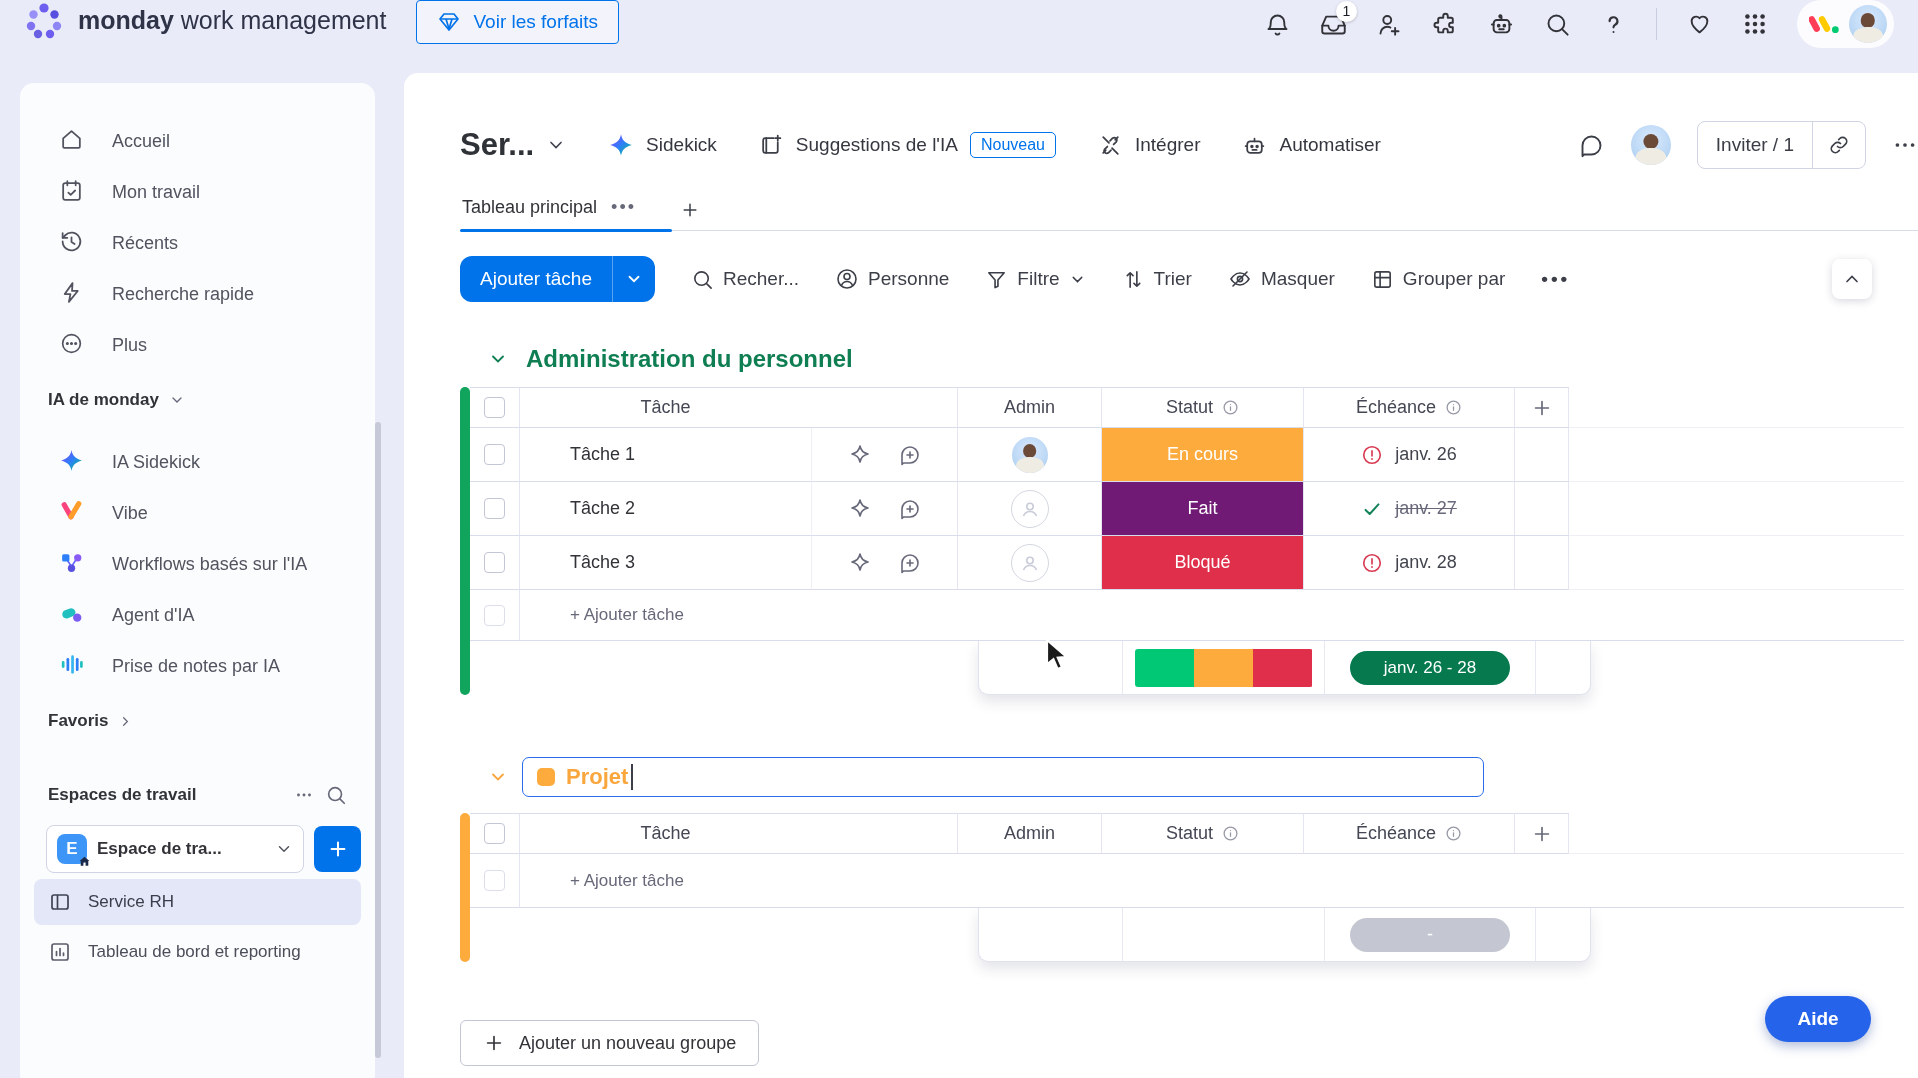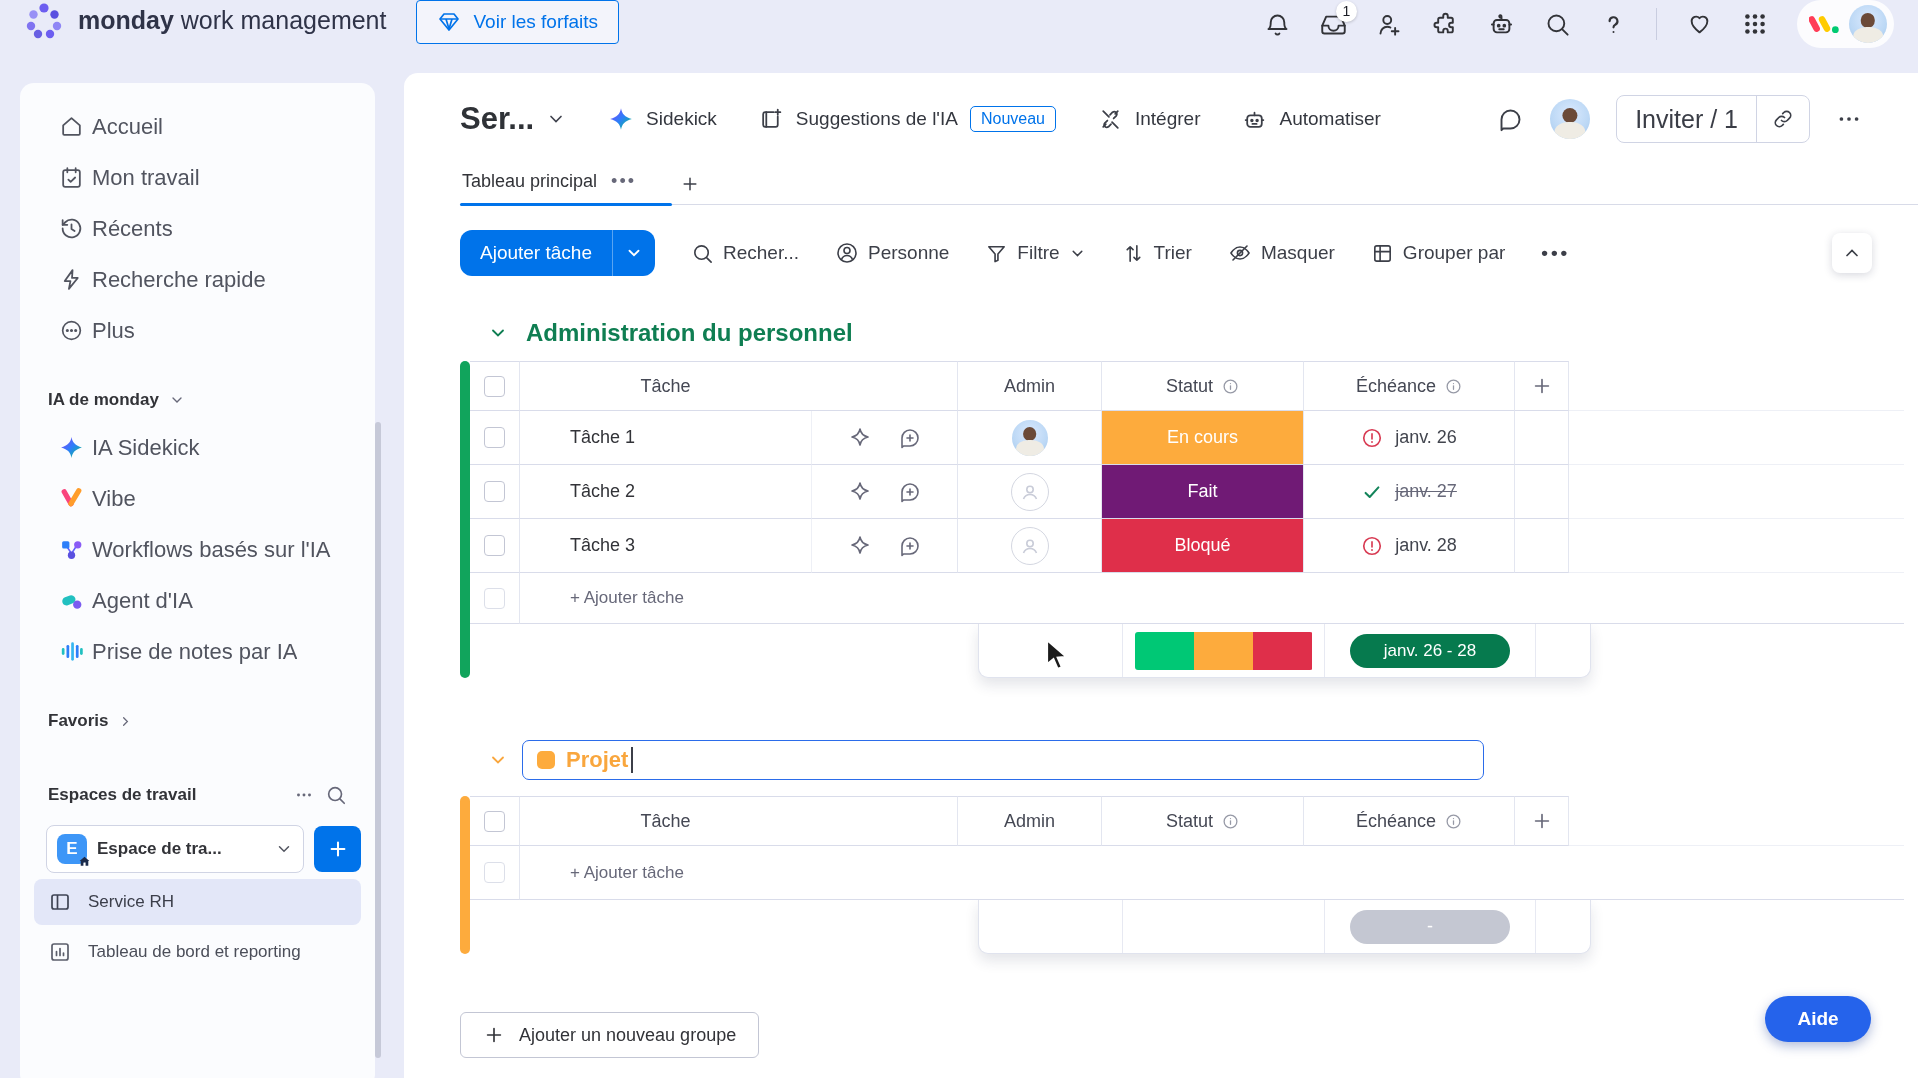--- a/index.html
+++ b/index.html
@@ -23,45 +23,45 @@
   .top-icons .ic{position:relative;cursor:pointer}
   .badge{position:absolute;top:-10px;right:-10px;background:#fff;color:#1b1d25;font-size:14px;min-width:21px;height:21px;border-radius:11px;display:flex;align-items:center;justify-content:center;box-shadow:0 1px 3px rgba(0,0,0,.2)}
   .top-divider{width:1px;height:32px;background:#c9cde0}
   .account-pill{display:flex;align-items:center;gap:8px;background:rgba(255,255,255,.85);border-radius:26px;padding:5px 7px 5px 12px}
   .avatar{width:38px;height:38px;border-radius:50%;background:radial-gradient(circle at 50% 38%, #dbeafe 0%, #bcd8f5 60%, #9cc2ea 100%);position:relative;overflow:hidden;flex:none}
   .avatar:before{content:"";position:absolute;left:50%;top:22%;transform:translateX(-50%);width:38%;height:38%;border-radius:50%;background:#6b4a38}
   .avatar:after{content:"";position:absolute;left:50%;top:58%;transform:translateX(-50%);width:78%;height:55%;border-radius:45% 45% 0 0;background:#efece4}
 
   
   .sidebar{position:absolute;left:20px;top:83px;width:355px;bottom:-10px;background:#fbfcfe;border-radius:14px;padding-top:18px;box-sizing:border-box}
-  .side-item{display:flex;align-items:center;gap:8px;height:51px;padding:0 18px 0 28px;font-size:22px;color:#51545f;cursor:pointer;border-radius:8px;margin:0 10px}
+  .side-item{display:flex;align-items:flex-end;gap:28px;height:51px;padding:0 18px 0 28px;font-size:18px;color:#51545f;cursor:pointer;border-radius:8px;margin:0 10px}
   .side-item .ic{width:26px;height:26px}
   .side-label{white-space:nowrap;overflow:hidden;text-overflow:ellipsis}
   .side-section{display:flex;align-items:center;gap:10px;padding:0 28px;height:44px;margin-top:22px;font-size:17px;font-weight:700;color:#323338;cursor:pointer}
   .side-section .spacer{flex:1}
   .ws-row{display:flex;align-items:center;gap:10px;margin:8px 14px 6px 26px}
   .ws-select{flex:1;display:flex;align-items:center;gap:10px;height:46px;border:1px solid #d0d4e4;border-radius:8px;background:#fff;padding:0 10px;cursor:pointer;min-width:0}
   .ws-avatar{width:30px;height:30px;border-radius:8px;background:#3d96f7;color:#fff;font-weight:700;font-size:17px;display:flex;align-items:center;justify-content:center;position:relative;flex:none}
   .ws-avatar svg{position:absolute;right:-4px;bottom:-4px}
   .ws-name{font-weight:700;font-size:17px;color:#323338;white-space:nowrap;overflow:hidden;text-overflow:ellipsis;flex:1}
   .ws-add{width:47px;height:46px;background:#0073ea;border-radius:8px;display:flex;align-items:center;justify-content:center;cursor:pointer;flex:none}
   .board-item{display:flex;align-items:center;gap:16px;height:46px;margin:4px 14px;padding:0 14px;border-radius:8px;font-size:17px;color:#4b4e59;cursor:pointer}
   .board-item.active{background:#e3e7f8;color:#3b3e4a}
   .side-scrollbar{position:absolute;right:-6px;top:339px;width:6px;height:636px;background:#c6c9d8;border-radius:3px}
 
   
   .main{position:absolute;left:404px;top:73px;right:0;bottom:0;background:#fff;border-radius:14px 0 0 0;box-sizing:border-box;padding:0 0 0 56px;overflow:hidden}
-  .bh-row{display:flex;align-items:center;margin-top:22px;padding-right:56px;gap:0}
+  .bh-row{display:flex;align-items:center;margin-top:48px;gap:0}
   .board-title{font-size:31px;font-weight:800;color:#2f3237;max-width:86px;white-space:nowrap;overflow:hidden}
   .bh-chevron{margin-left:12px;cursor:pointer}
   .bh-item{display:flex;align-items:center;gap:12px;font-size:19px;color:#34373f;cursor:pointer;margin-left:42px;white-space:nowrap}
   .new-badge{border:1px solid #0073ea;color:#0073ea;border-radius:5px;font-size:16px;padding:3px 10px;background:#fff}
   .bh-right{margin-left:auto;display:flex;align-items:center;gap:26px}
   .invite-group{display:flex;align-items:stretch;border:1px solid #d0d4e4;border-radius:8px;overflow:hidden;height:46px}
-  .invite-label{display:flex;align-items:center;padding:0 18px;font-size:25px;color:#3a3d46;cursor:pointer}
+  .invite-label{display:flex;align-items:center;padding:0 18px;font-size:19px;color:#3a3d46;cursor:pointer}
   .invite-link{display:flex;align-items:center;justify-content:center;width:52px;border-left:1px solid #d0d4e4;cursor:pointer}
 
   .tabs-row{display:flex;align-items:flex-end;margin-top:18px;padding-right:56px;border-bottom:1px solid #d8dbe8;height:44px;box-sizing:border-box}
   .tab{display:flex;align-items:center;gap:14px;padding:0 10px 12px 2px;position:relative;cursor:pointer}
   .tab-label{font-size:18px;color:#323338}
   .tab.active:after{content:"";position:absolute;left:0;right:-26px;bottom:-2px;height:3px;background:#0073ea;border-radius:2px}
   .tab-dots{color:#676879;font-size:18px;letter-spacing:2px;cursor:pointer}
   .tab-add{margin-left:34px;padding-bottom:10px;cursor:pointer}
 
   .toolbar{display:flex;align-items:center;margin-top:24px;padding-right:46px;gap:0;height:48px}
@@ -76,21 +76,21 @@
   .group-title-row{display:flex;align-items:center;gap:18px;margin:42px 0 14px 28px;cursor:pointer}
   .group-title{font-size:24px;font-weight:700}
   .g-green{color:#0f7e52}
 
   .tbl-wrap{position:relative;margin-left:10px;margin-right:14px}
   .colorbar{position:absolute;left:-10px;top:0;bottom:0;width:10px;border-radius:7px}
   .bar-green{background:#0f9d58;background:#11a45c}
   .bar-orange{background:#fdab3d}
   .tbl{display:grid;grid-template-columns:50px 291px 147px 144px 202px 211px 54px 1fr}
   .cell{border-bottom:1px solid #d9dcea;border-right:1px solid #e3e6f0;display:flex;align-items:center;justify-content:center;box-sizing:border-box;background:#fff}
-  .cell.hdr{height:50px;border-top:1px solid #d9dcea;font-size:18px;color:#454854;gap:9px}
+  .cell.hdr{height:41px;border-top:1px solid #d9dcea;font-size:18px;color:#454854;gap:9px}
   .cell.rowc{height:54px}
   .cell.addr{height:51px}
   .cell.filler{border-right:none;border-bottom:1px solid #eef0f6;background:transparent}
   .cell.name{justify-content:flex-start;padding-left:50px;font-size:18px;color:#323338;border-right:none}
   .cell.rowicons{gap:26px;border-right:1px solid #e3e6f0;border-left:1px solid #eef0f6}
   .cell.thead-task{border-right:none}
   .cell.thead-icons{border-left:none}
   .status{color:#fff;font-size:18px}
   .st-working{background:#fdab3d}
   .st-done{background:#701a75}

